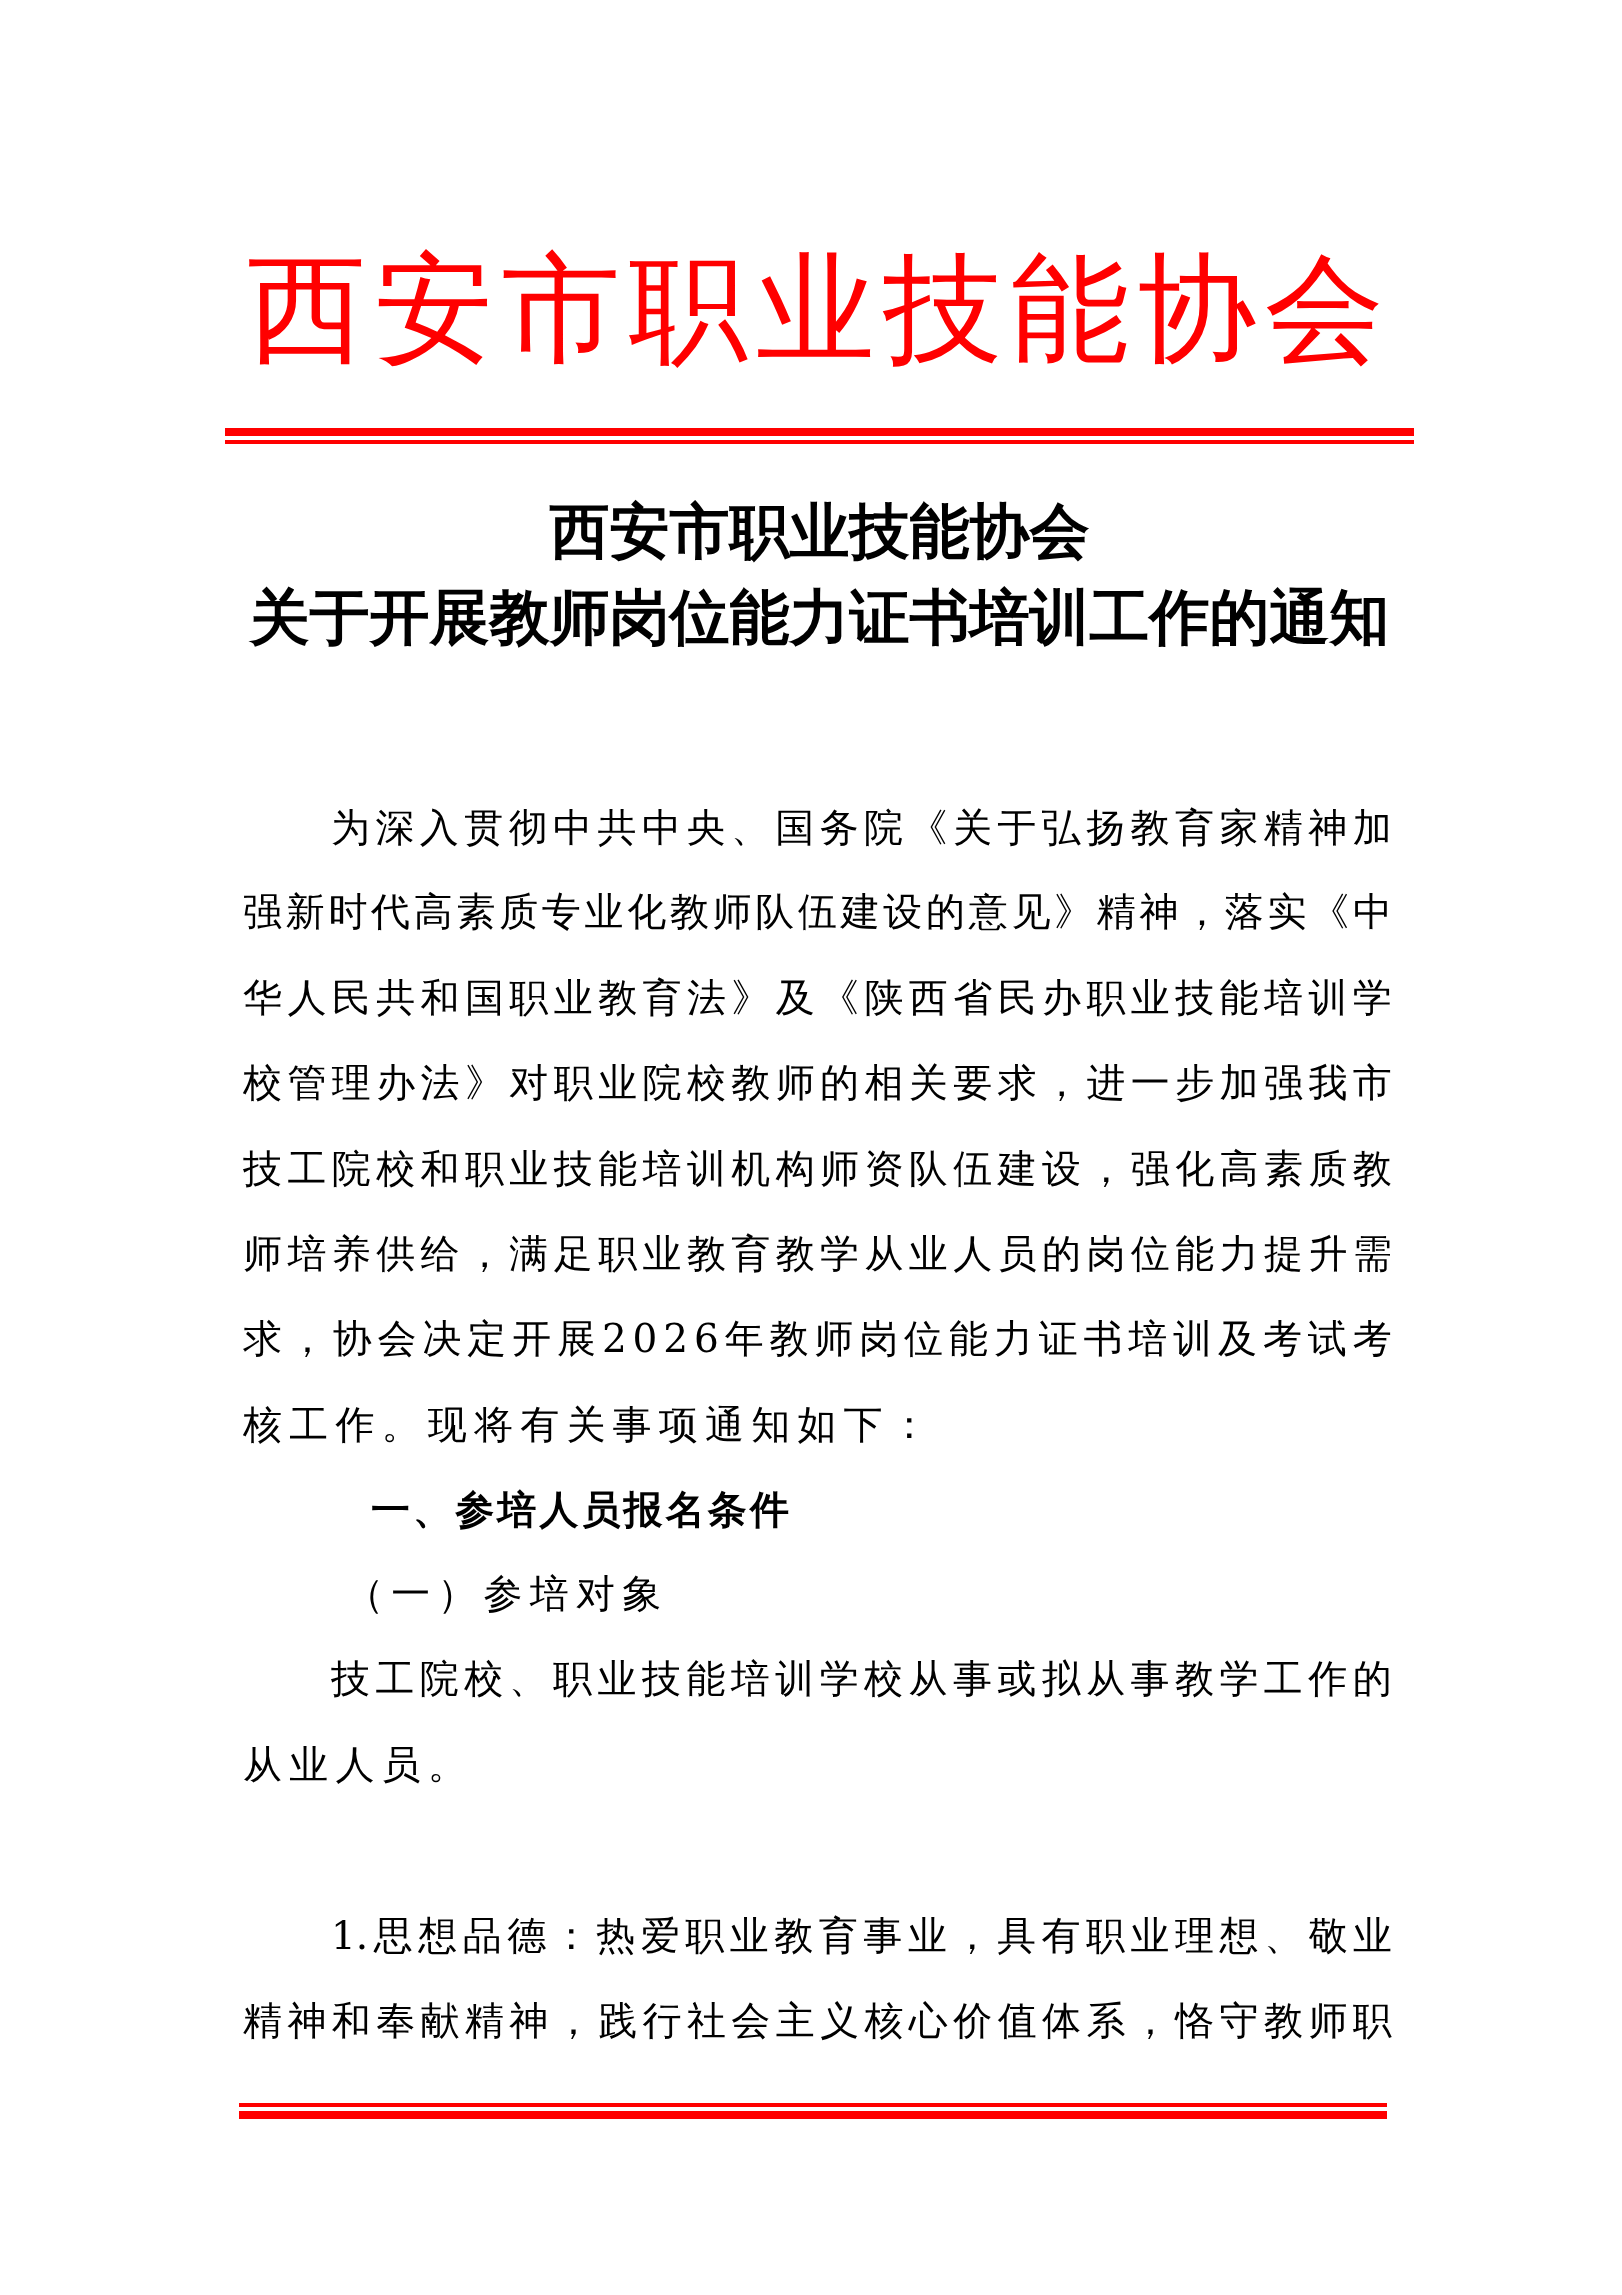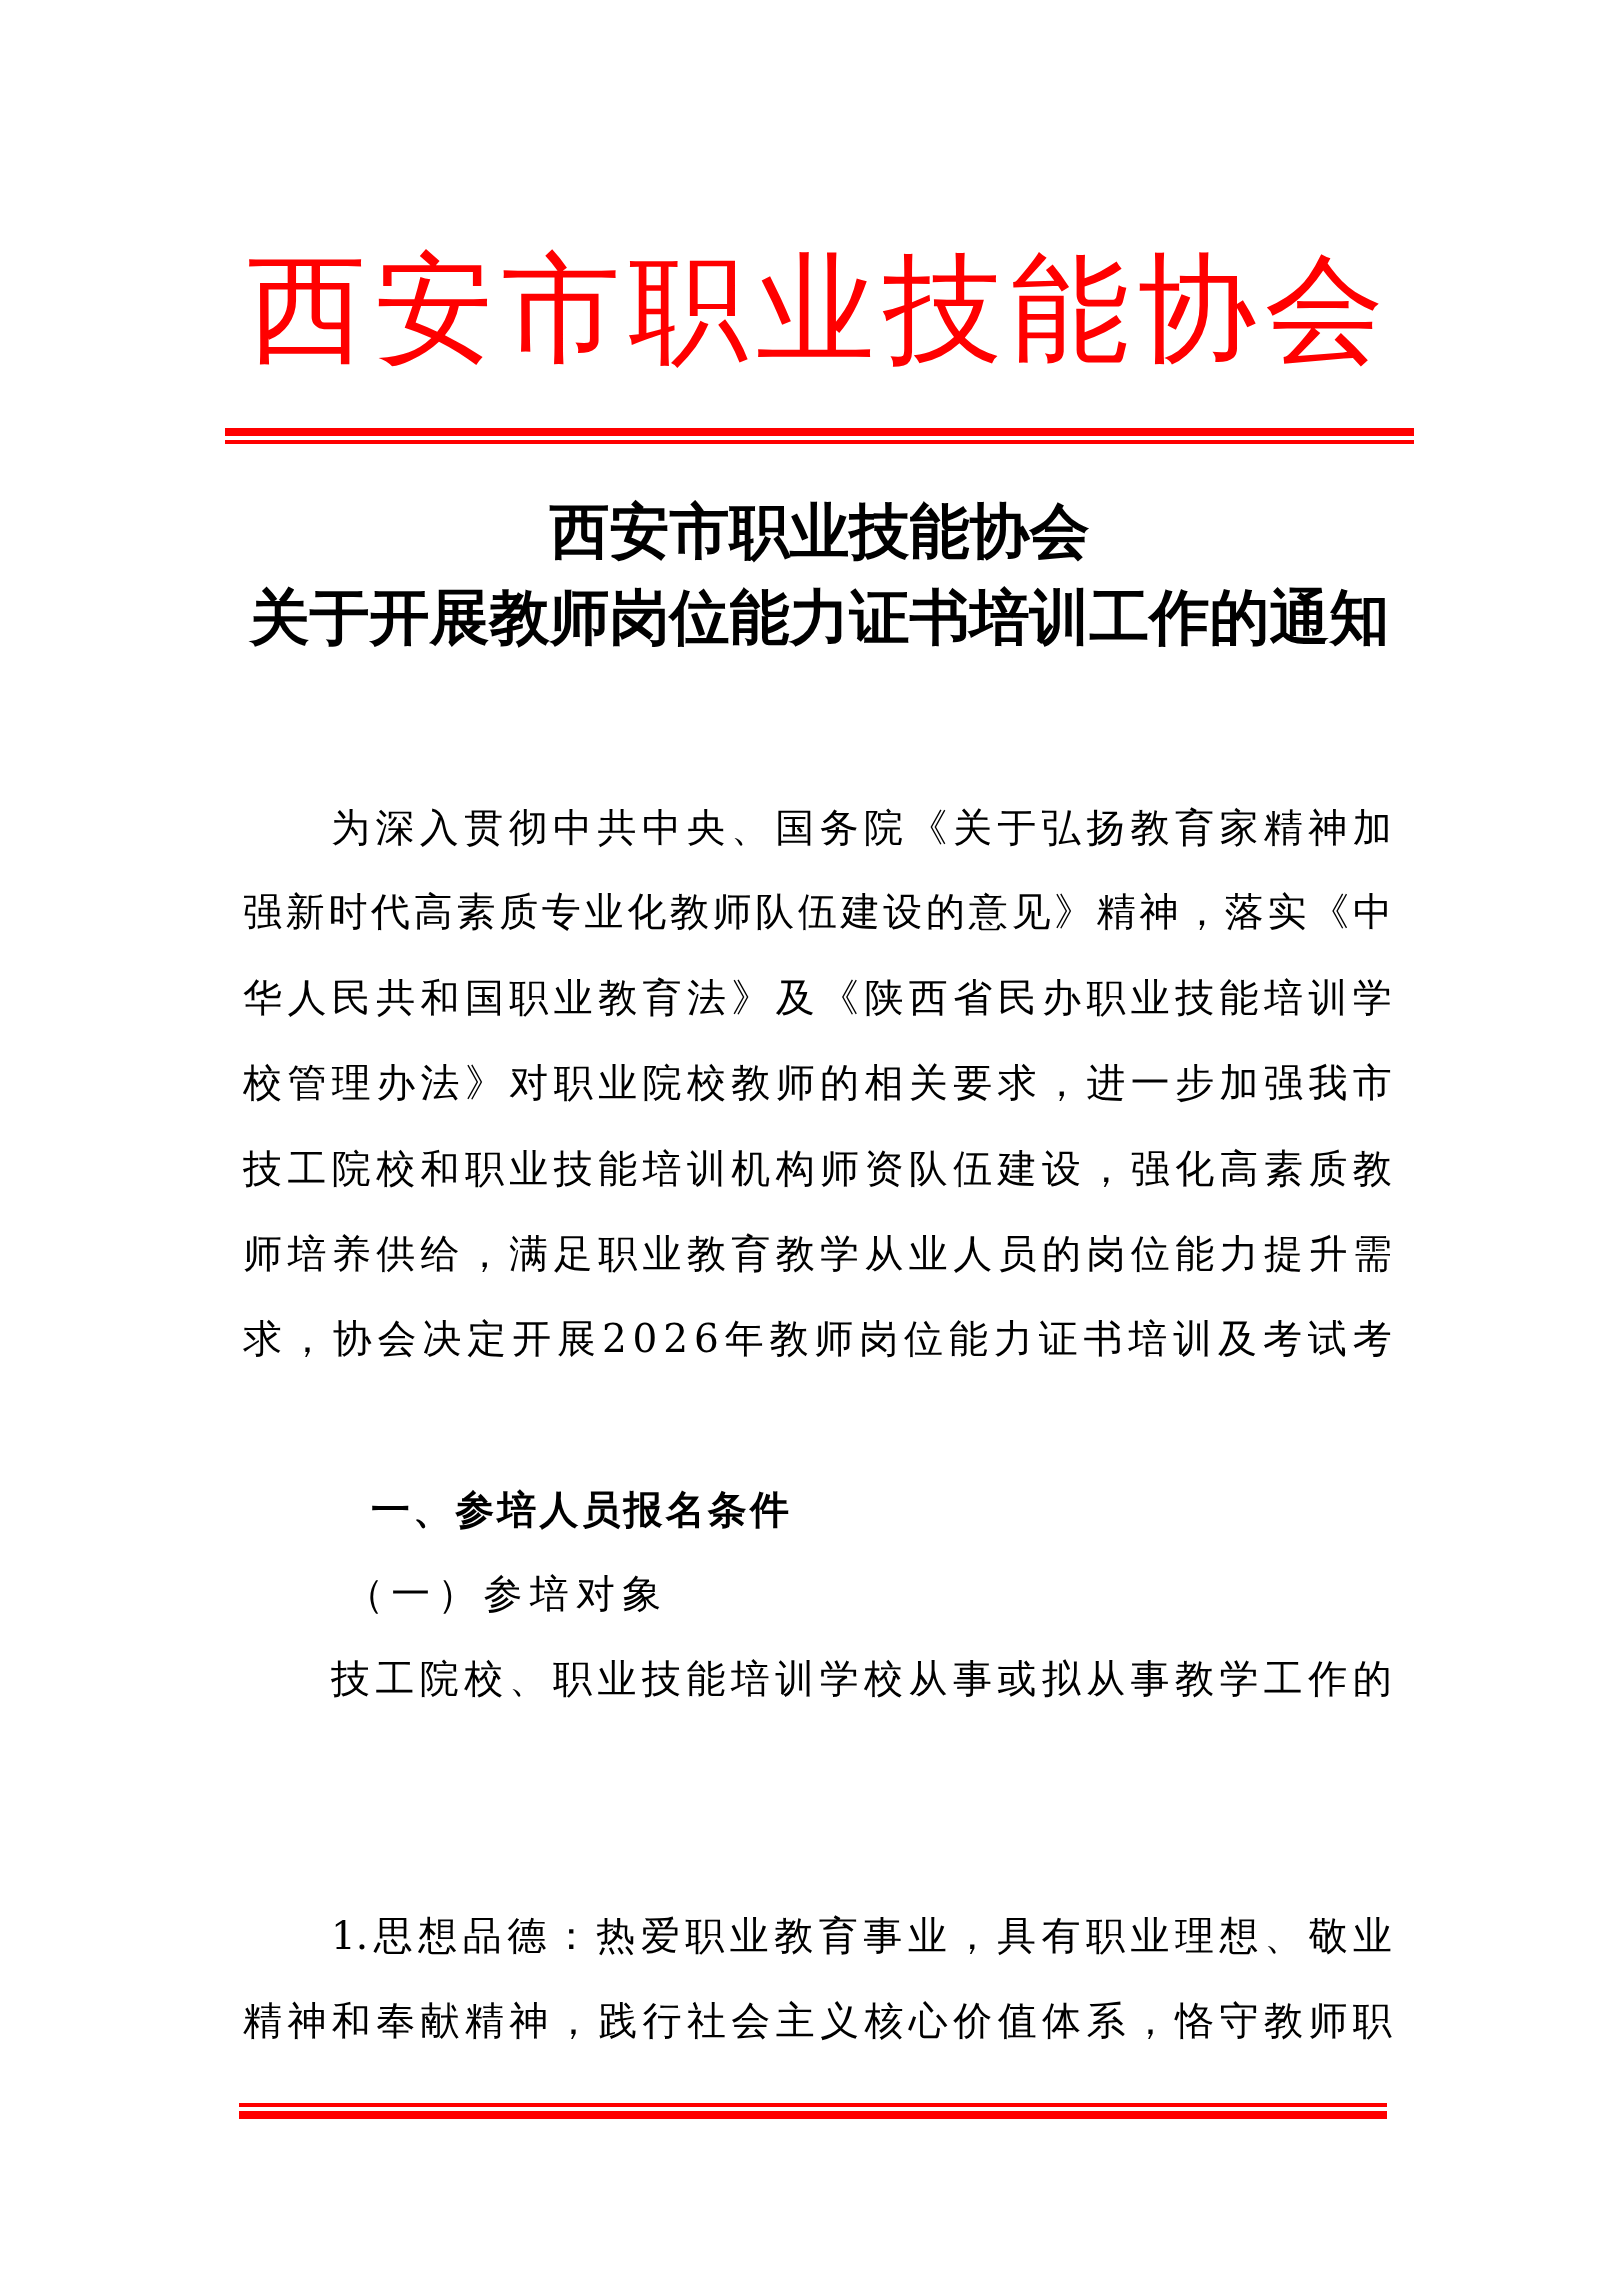--- a/index.html
+++ b/index.html
@@ -235,20 +235,21 @@
       <span>力</span>
       <span>证</span>
       <span>书</span>
       <span>培</span>
       <span>训</span>
       <span>及</span>
       <span>考</span>
       <span>试</span>
       <span>考</span>
     </div>
+  <div class="line last" style="top:1394px;">核工作。现将有关事项通知如下：</div>
 
   <div class="line heading2" style="top:1563px;">（一）参培对象</div>
 
   <div class="line heading1" style="top:1479px;">一、参培人员报名条件</div>
 
   <div class="line indent" style="top: 1648px; display: flex; justify-content: space-between;">
       <span>技</span>
       <span>工</span>
       <span>院</span>
       <span>校</span>
@@ -266,20 +267,21 @@
       <span>或</span>
       <span>拟</span>
       <span>从</span>
       <span>事</span>
       <span>教</span>
       <span>学</span>
       <span>工</span>
       <span>作</span>
       <span>的</span>
     </div>
+  <div class="line last" style="top:1734px;">从业人员。</div>
 
 
   <div class="line indent" style="top:1905px;">
     <b class="lead">1.思想品德：</b><span>热爱职业教育事业，具有职业理想、敬业</span>
   </div>
   <div class="line" style="top: 1990px; display: flex; justify-content: space-between;">
       <span>精</span>
       <span>神</span>
       <span>和</span>
       <span>奉</span>

